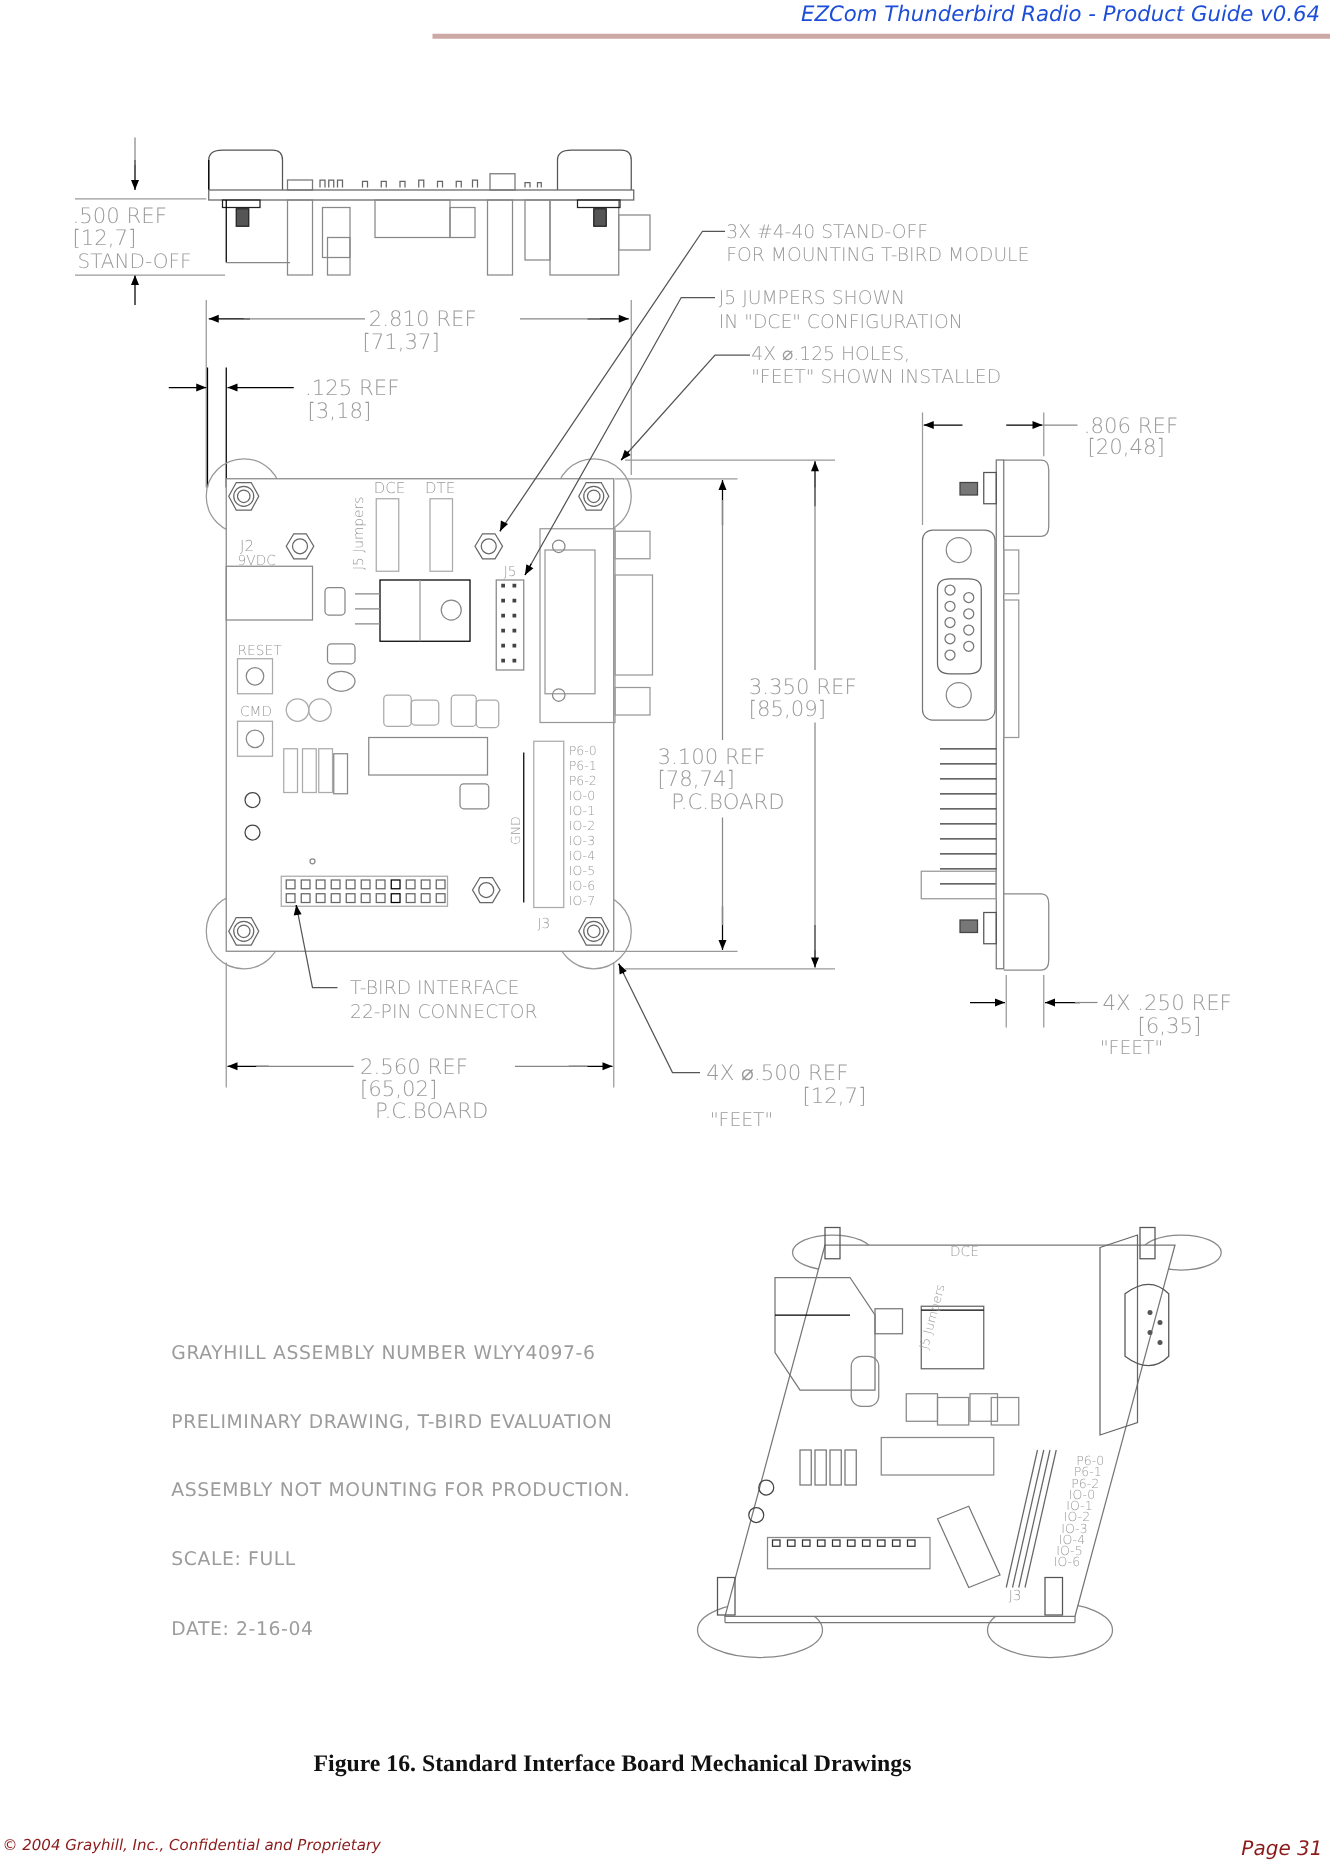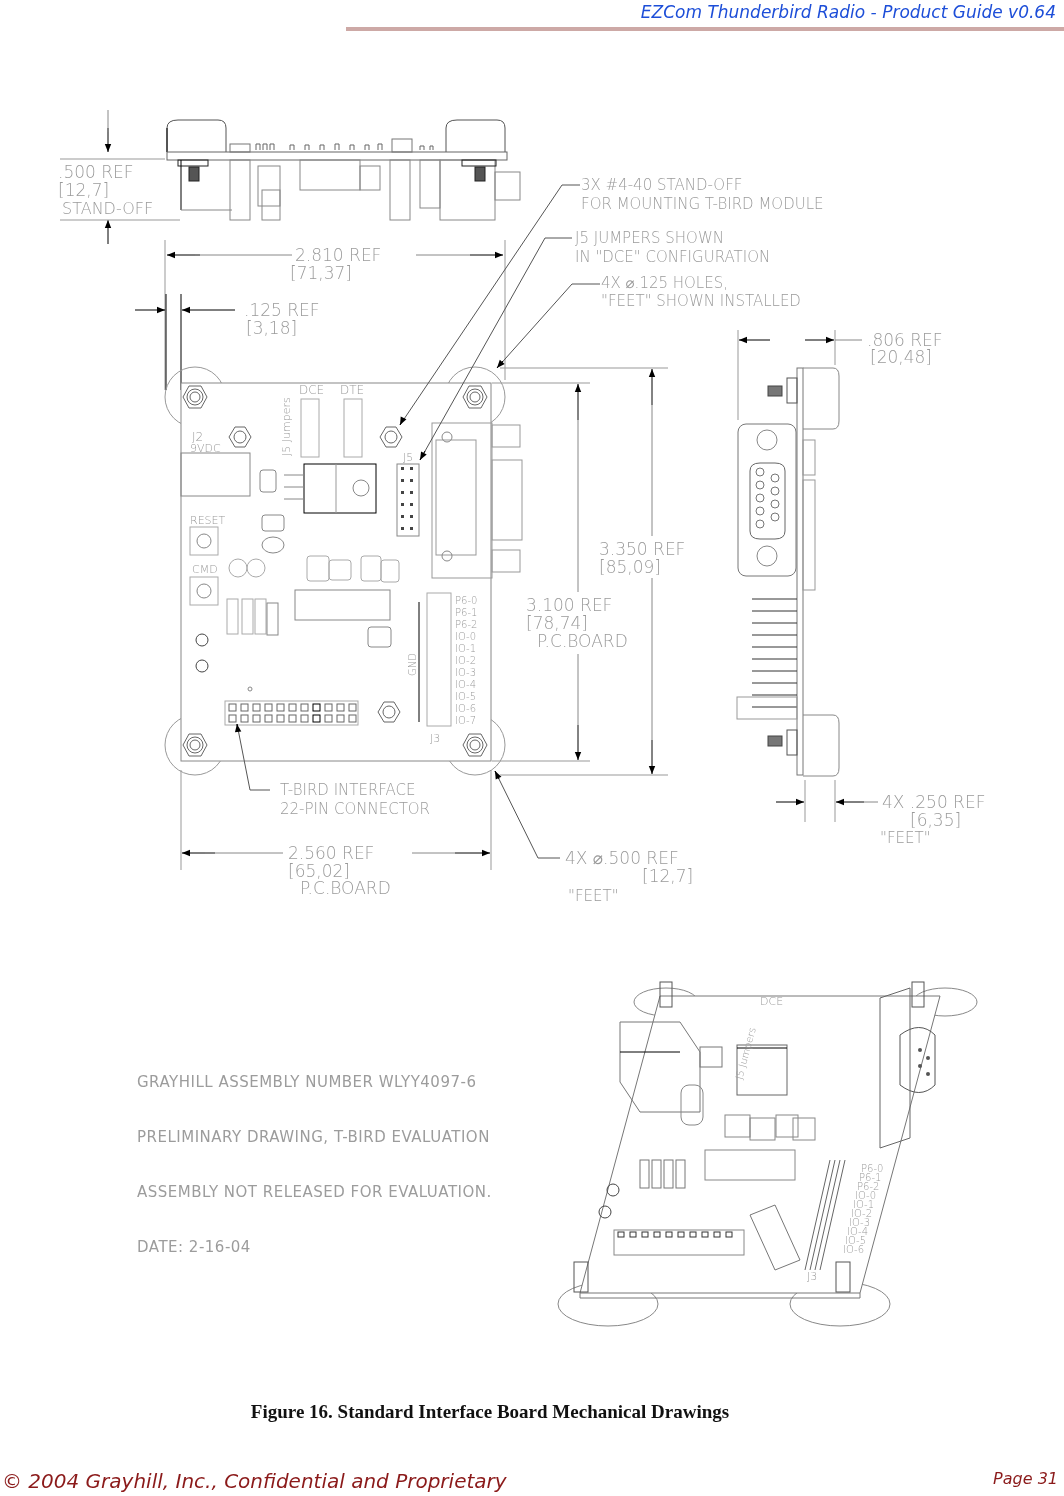--- a/index.html
+++ b/index.html
@@ -1,19 +1,19 @@
 <!DOCTYPE html>
 <html><head>
 <meta charset="utf-8">
 <style>
   html, body { margin:0; padding:0; background:#ffffff; }
   body { width:1064px; height:1496px; position:relative; overflow:hidden; font-family:"DejaVu Sans", sans-serif; }
   .hdr-title { position:absolute; right:8px; top:2px; font-family:"DejaVu Sans", sans-serif; font-style:italic; font-size:17px; color:#1d4ed8; letter-spacing:0px; white-space:nowrap; }
   .hdr-rule { position:absolute; left:346px; right:0; top:27px; height:4px; background:#cda9a6; }
-  .ftr-left { position:absolute; left:2px; top:1469px; font-style:italic; font-size:20px; color:#8b1a1a; white-space:nowrap; }
+  .ftr-left { position:absolute; left:2px; top:1469px; font-style:italic; font-size:12px; color:#8b1a1a; white-space:nowrap; }
   .ftr-right { position:absolute; right:6px; top:1469px; font-style:italic; font-size:16px; color:#8b1a1a; white-space:nowrap; }
   .caption { position:absolute; left:0; width:980px; top:1401px; text-align:center; font-family:"Liberation Serif", serif; font-weight:bold; font-size:19px; color:#111; }
   svg.drawing { position:absolute; left:0; top:0; }
   .cad { font-family:"DejaVu Sans", sans-serif; fill:#9a9a9a; font-weight:300; }
   .notes { position:absolute; left:137px; top:1036px; font-family:"DejaVu Sans", sans-serif; font-size:15px; line-height:18.4px; color:#9c9c9c; letter-spacing:0.5px; white-space:pre; }
   .notes div { height:18.4px; }
 </style>
 </head>
 <body>
 
@@ -438,20 +438,21 @@
     <text class="cad" x="849" y="1226" font-size="10">IO-3</text>
     <text class="cad" x="847" y="1235" font-size="10">IO-4</text>
     <text class="cad" x="845" y="1244" font-size="10">IO-5</text>
     <text class="cad" x="843" y="1253" font-size="10">IO-6</text>
   </g>
 </svg>
 
 <div class="notes">
   <div>GRAYHILL ASSEMBLY NUMBER WLYY4097-6</div>
   <div>PRELIMINARY DRAWING, T-BIRD EVALUATION</div>
-  <div>ASSEMBLY NOT RELEASED FOR EVALUATION.</div>
+  <div>ASSEMBLY NOT MOUNTING FOR PRODUCTION.</div>
+  <div>SCALE: FULL</div>
   <div>DATE: 2-16-04</div>
 </div>
 
 <div class="caption">Figure 16.  Standard Interface Board Mechanical Drawings</div>
 
 <div class="ftr-left">© 2004 Grayhill, Inc., Confidential and Proprietary</div>
 <div class="ftr-right">Page 31</div>
 
 </body></html>

